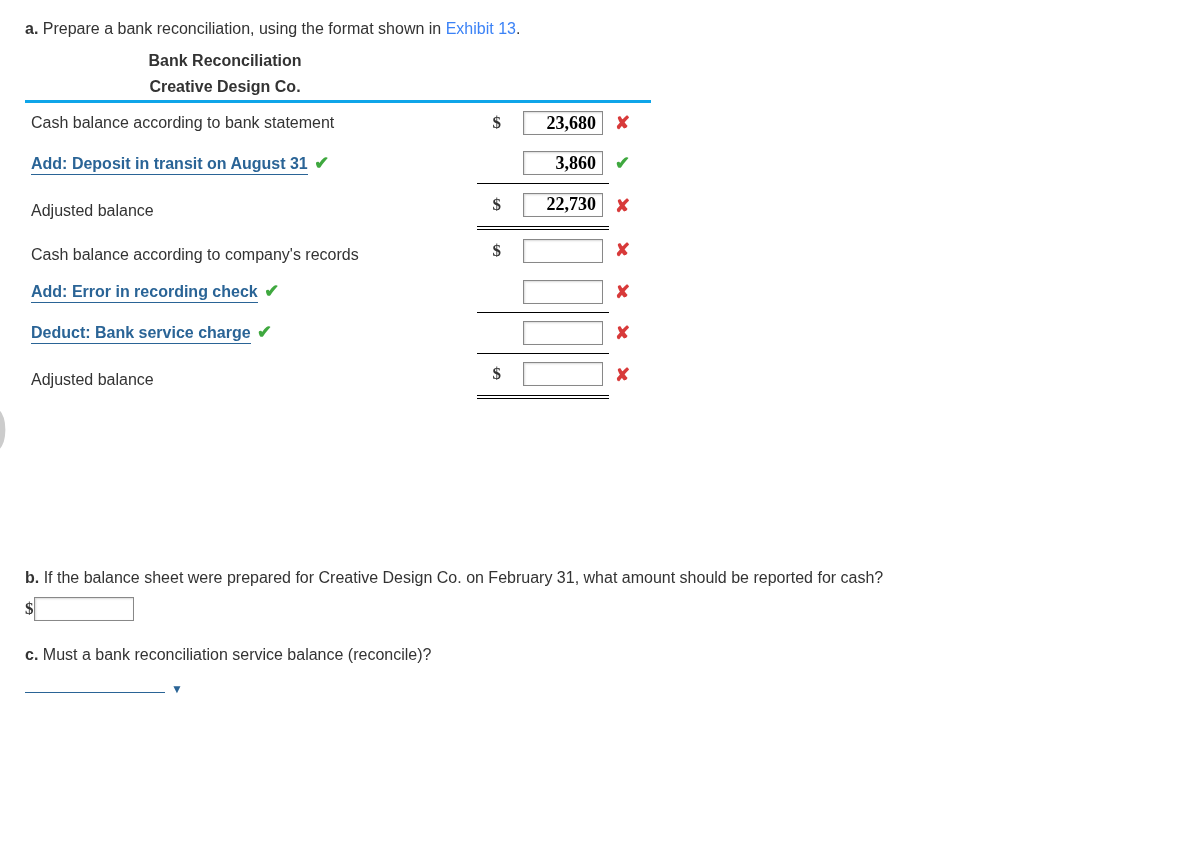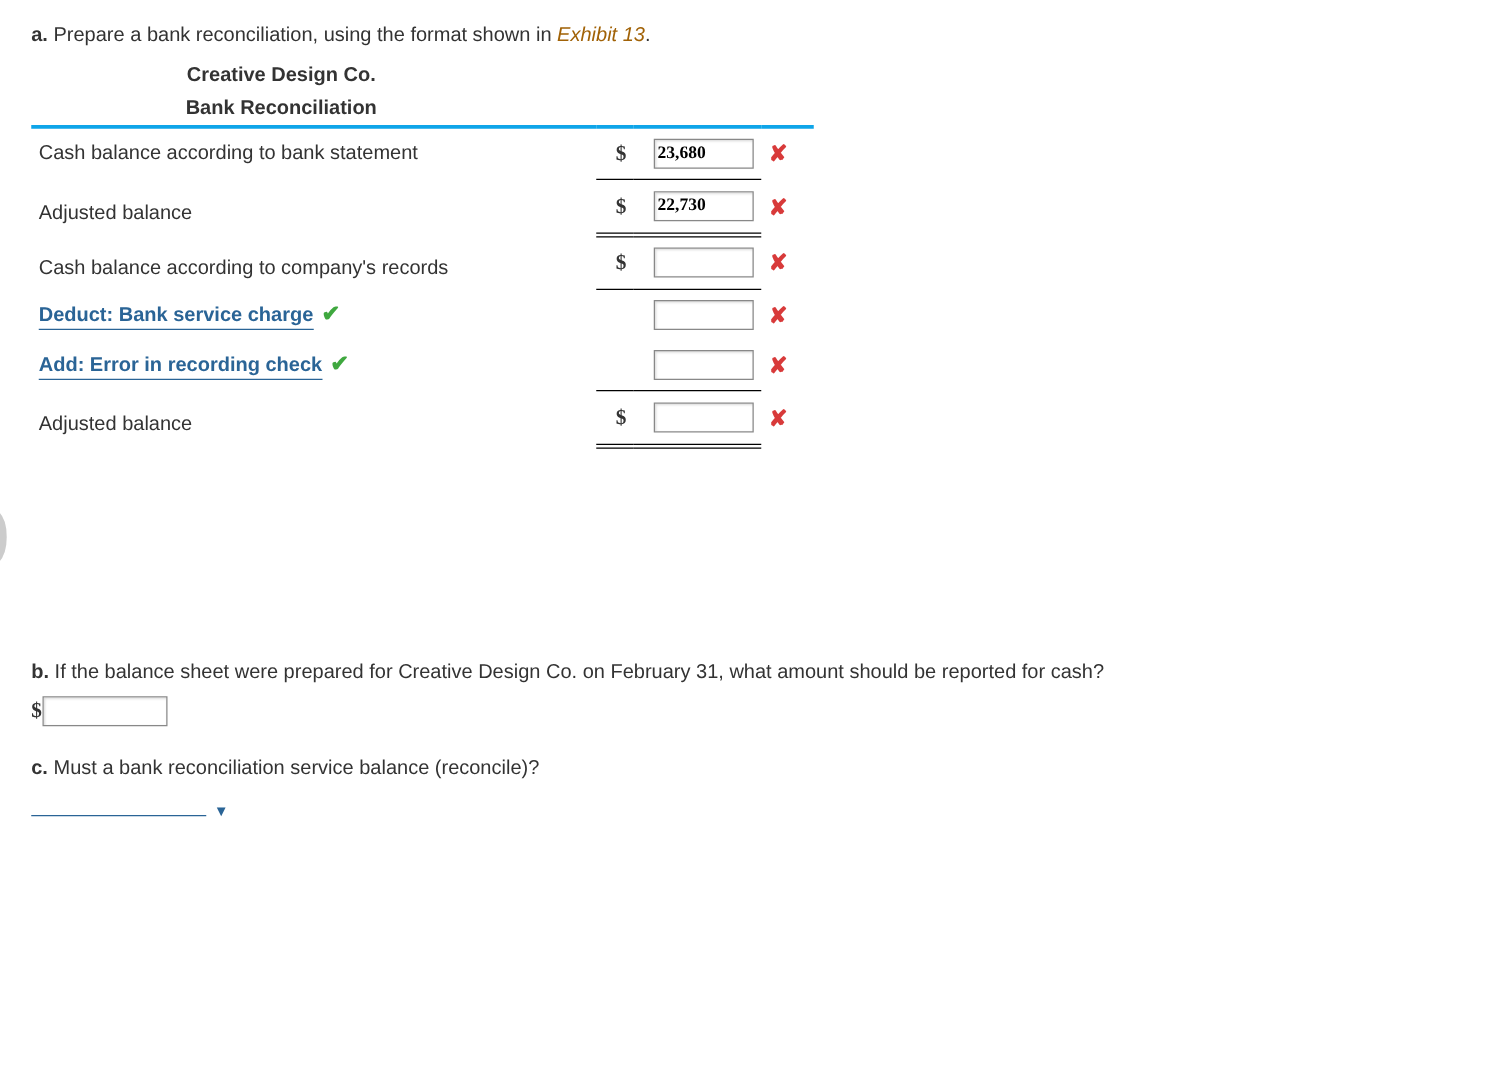--- a/index.html
+++ b/index.html
@@ -12,22 +12,21 @@
     box-sizing: border-box;
     position: relative;
   }
   .prompt-line {
     margin-bottom: 10px;
   }
   .prompt-line .bold-letter {
     font-weight: bold;
   }
   .link {
-    color: #a16207;
-    font-style: italic;
+    color: #3b82f6;
   }
   .header-block {
     text-align: center;
     font-weight: bold;
     width: 400px;
     margin: 10px 0 0 0;
   }
   .header-block div {
     padding: 4px 0;
   }
@@ -71,24 +70,24 @@
     color: #3fa83f;
     font-weight: bold;
     margin-left: 2px;
     font-size: 18px;
   }
   .num-input {
     width: 80px;
     height: 24px;
     border: 1px solid #888;
     box-shadow: inset 1px 1px 2px rgba(0,0,0,0.15);
-    text-align: left;
+    text-align: right;
     font-family: Georgia, serif;
     font-weight: bold;
-    font-size: 14px;
+    font-size: 18px;
     padding-right: 6px;
     box-sizing: border-box;
   }
   .mark-correct { color: #3fa83f; }
   .mark-wrong { color: #d83a3a; }
   .top-rule td {
     border-top: 3px solid #0ea5e9;
   }
   .subtotal-num-top {
     border-top: 1px solid #000;
@@ -134,63 +133,72 @@
 <body>
 
 <div class="side-paren">)</div>
 
 <div class="prompt-line">
   <span class="bold-letter">a.</span>
   <span>Prepare a bank reconciliation, using the format shown in </span><span class="link">Exhibit 13</span><span>.</span>
 </div>
 
 <div class="header-block">
+  <div>Bank Reconciliation</div>
   <div>Creative Design Co.</div>
-  <div>Bank Reconciliation</div>
 </div>
 
 <table class="recon-table">
   <tbody>
       <tr class="top-rule">
     <td class="label-col">Cash balance according to bank statement</td>
     <td class="dollar-col">$</td>
     <td class="input-col"><input class="num-input" value="23,680" style=""></td>
     <td class="mark-col"><span class="mark-wrong">✘</span></td>
   </tr>
   <tr>
+    <td class="label-col">
+      <span class="dropdown-field"><span>Add: Deposit in transit on August 31</span></span>
+      <span class="check-inline">✔</span>
+    </td>
+    <td class="dollar-col"></td>
+    <td class="input-col"><input class="num-input" value="3,860" style=""></td>
+    <td class="mark-col"><span class="mark-correct">✔</span></td>
+  </tr>
+  <tr>
     <td class="label-col" style="padding-top:18px;">Adjusted balance</td>
     <td class="dollar-col subtotal-num-top double-bottom">$</td>
     <td class="input-col subtotal-num-top double-bottom"><input class="num-input" value="22,730" style=""></td>
     <td class="mark-col"><span class="mark-wrong">✘</span></td>
   </tr>
   <tr>
     <td class="label-col" style="padding-top:18px;">Cash balance according to company's records</td>
     <td class="dollar-col">$</td>
+    <td class="input-col"><input class="num-input" value="" style=""></td>
+    <td class="mark-col"><span class="mark-wrong">✘</span></td>
+  </tr>
+  <tr>
+    <td class="label-col">
+      <span class="dropdown-field"><span>Add: Error in recording check</span></span>
+      <span class="check-inline">✔</span>
+    </td>
+    <td class="dollar-col"></td>
     <td class="input-col"><input class="num-input" value="" style=""></td>
     <td class="mark-col"><span class="mark-wrong">✘</span></td>
   </tr>
   <tr>
     <td class="label-col">
       <span class="dropdown-field"><span>Deduct: Bank service charge</span></span>
       <span class="check-inline">✔</span>
     </td>
     <td class="dollar-col subtotal-num-top"></td>
     <td class="input-col subtotal-num-top"><input class="num-input" value="" style=""></td>
     <td class="mark-col"><span class="mark-wrong">✘</span></td>
   </tr>
   <tr>
-    <td class="label-col">
-      <span class="dropdown-field"><span>Add: Error in recording check</span></span>
-      <span class="check-inline">✔</span>
-    </td>
-    <td class="dollar-col"></td>
-    <td class="input-col"><input class="num-input" value="" style=""></td>
-    <td class="mark-col"><span class="mark-wrong">✘</span></td>
-  </tr>
-  <tr>
     <td class="label-col" style="padding-top:18px;">Adjusted balance</td>
     <td class="dollar-col subtotal-num-top double-bottom">$</td>
     <td class="input-col subtotal-num-top double-bottom"><input class="num-input" value="" style=""></td>
     <td class="mark-col"><span class="mark-wrong">✘</span></td>
   </tr>
 </tbody>
   </table>
 
 <div class="section-gap"></div>
 

